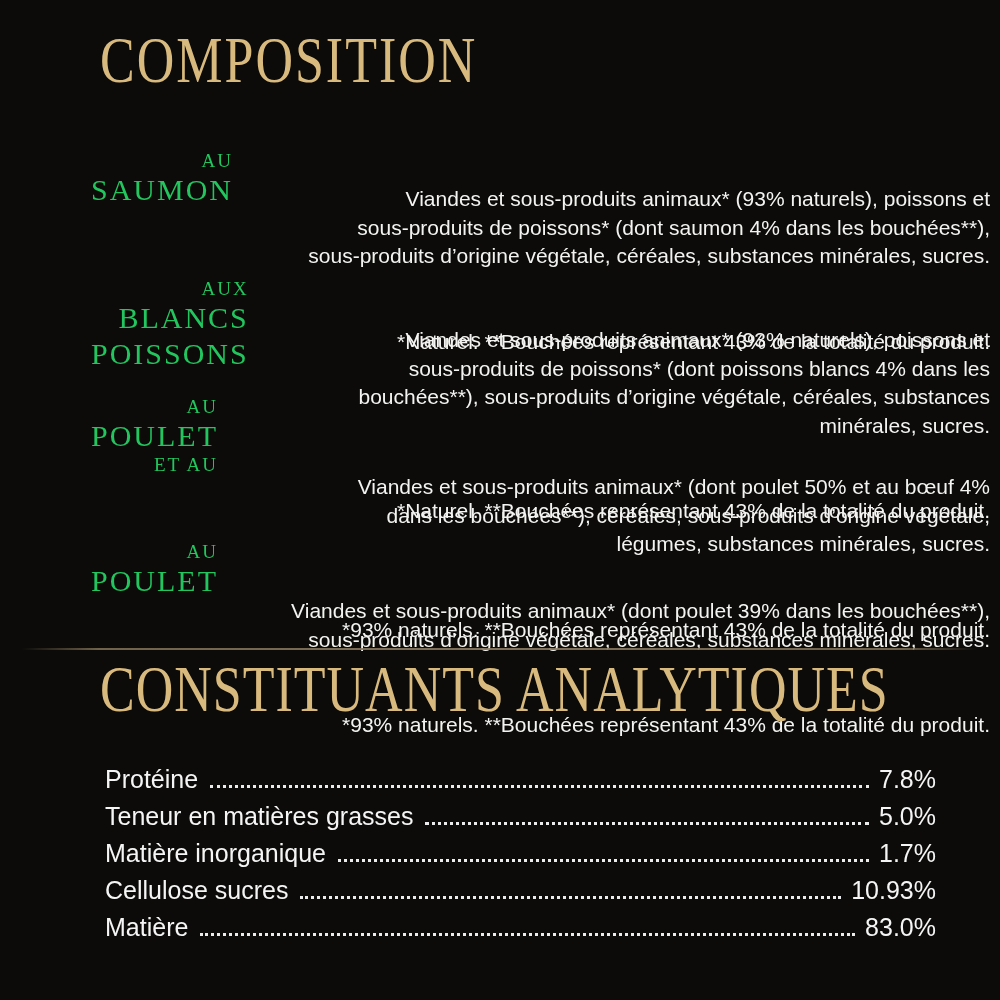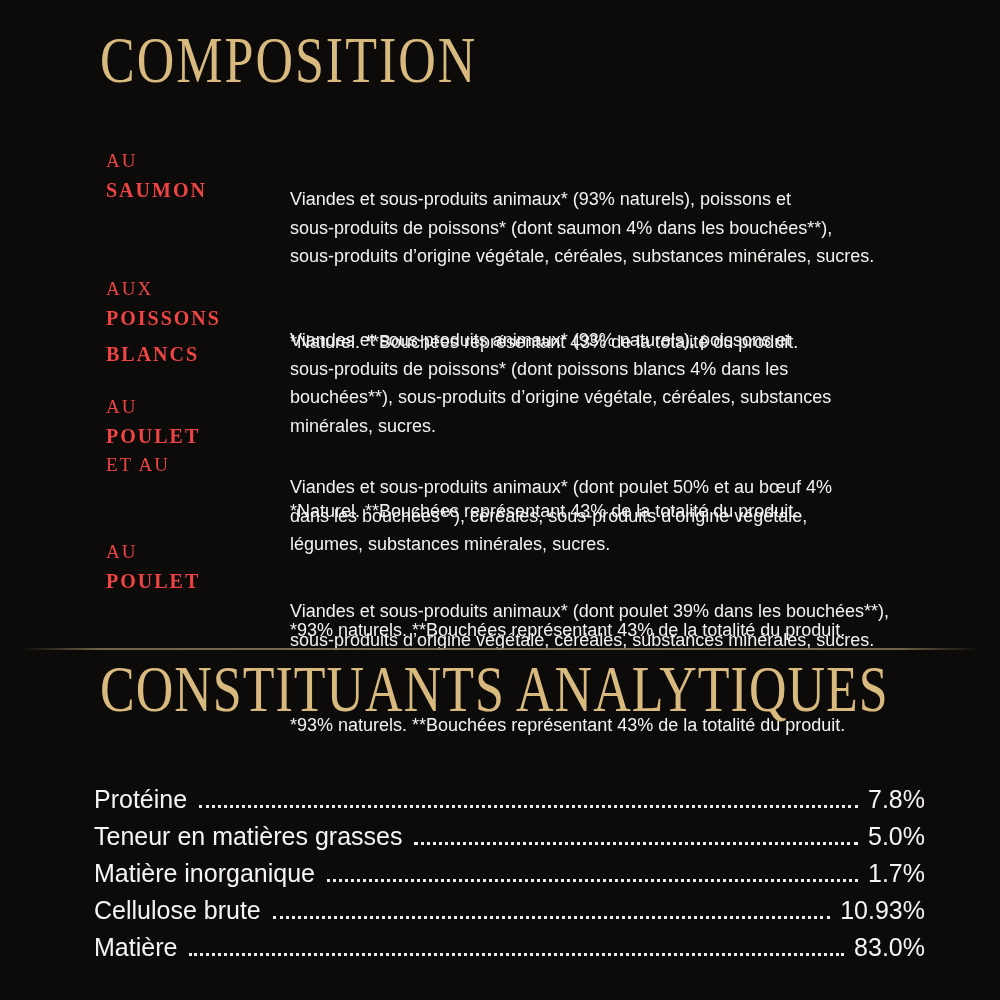--- a/index.html
+++ b/index.html
@@ -2,76 +2,77 @@
 <html><head>
 <meta charset="utf-8">
 <style>
   html,body{margin:0;padding:0;background:#000;}
   .page{
     position:relative;
     width:1000px;height:1000px;
     background:#0c0b09;
     overflow:hidden;
     font-family:"Liberation Sans", sans-serif;
+    text-align:right;
   }
   
   .main-heading{
     position:absolute;left:100px;
     margin:0;
     color:#d9ba7e;
     font-family:"Liberation Serif", serif;
     font-weight:400;
     line-height:1;
     transform:scaleY(1.28);
     transform-origin:0 0;
     white-space:nowrap;
   }
   .h-composition{top:27px;font-size:52px;letter-spacing:2px;}
   .h-analytical{top:656px;font-size:52px;letter-spacing:1px;}
 
   
   .sec-label{
-    position:absolute;left:106px;
-    color:#ef4444;
+    position:absolute;left:91px;
+    color:#22c55e;
     font-family:"Liberation Serif", serif;
     white-space:nowrap;
   }
   .sec-label .sm{display:block;font-size:19px;line-height:22px;letter-spacing:2px;}
-  .sec-label .lg{display:block;font-size:20px;line-height:36px;letter-spacing:2px;font-weight:bold;}
+  .sec-label .lg{display:block;font-size:30px;line-height:36px;letter-spacing:2px;}
   .lbl-1{top:150px;}
   .lbl-2{top:278px;}
   .lbl-3{top:396px;}
   .lbl-4{top:541px;}
 
   
   .para{
     position:absolute;left:290px;width:700px;
     color:#f3f3f1;
-    font-size:18px;line-height:28.5px;
+    font-size:21px;line-height:28.5px;
     white-space:pre;
   }
   .para-1{top:128px;}
   .para-2{top:269px;}
   .para-3{top:416px;}
   .para-4{top:540px;}
 
   
   .divider{
     position:absolute;top:648px;left:22px;right:22px;height:2px;
     background:linear-gradient(90deg,
       rgba(122,106,78,0) 0%,
       rgba(130,114,86,.85) 8%,
       rgba(140,124,96,.9) 50%,
       rgba(130,114,86,.85) 92%,
       rgba(122,106,78,0) 100%);
   }
 
   
   .analytic-table{
-    position:absolute;left:94px;top:761px;width:831px;margin-top:20px;
+    position:absolute;left:105px;top:761px;width:831px;
   }
   .a-row{
     display:flex;align-items:center;height:37px;
     color:#f5f5f5;font-size:25px;
   }
   .a-label{white-space:nowrap;}
   .a-leader{
     flex:1;height:13px;
     border-bottom:3px dotted #ececec;
     margin:0 10px 0 12px;
@@ -91,22 +92,22 @@
   </div>
   <div class="para para-1">
     <div>Viandes et sous-produits animaux* (93% naturels), poissons et
 sous-produits de poissons* (dont saumon 4% dans les bouchées**),
 sous-produits d’origine végétale, céréales, substances minérales, sucres.</div>
     <div>*Naturel. **Bouchées représentant 43% de la totalité du produit.</div>
   </div>
 
   <div class="sec-label lbl-2">
     <span class="sm">AUX</span>
+    <span class="lg">BLANCS</span>
     <span class="lg">POISSONS</span>
-    <span class="lg">BLANCS</span>
   </div>
   <div class="para para-2">
     <div>Viandes et sous-produits animaux* (93% naturels), poissons et
 sous-produits de poissons* (dont poissons blancs 4% dans les
 bouchées**), sous-produits d’origine végétale, céréales, substances
 minérales, sucres.</div>
     <div>*Naturel. **Bouchées représentant 43% de la totalité du produit.</div>
   </div>
 
   <div class="sec-label lbl-3">
@@ -149,21 +150,21 @@
       <span class="a-value">5.0%</span>
     </div>
 
     <div class="a-row">
       <span class="a-label">Matière inorganique</span>
       <span class="a-leader"></span>
       <span class="a-value">1.7%</span>
     </div>
 
     <div class="a-row">
-      <span class="a-label">Cellulose brute</span>
+      <span class="a-label">Cellulose sucres</span>
       <span class="a-leader"></span>
       <span class="a-value">10.93%</span>
     </div>
 
     <div class="a-row">
       <span class="a-label">Matière</span>
       <span class="a-leader"></span>
       <span class="a-value">83.0%</span>
     </div>
 

